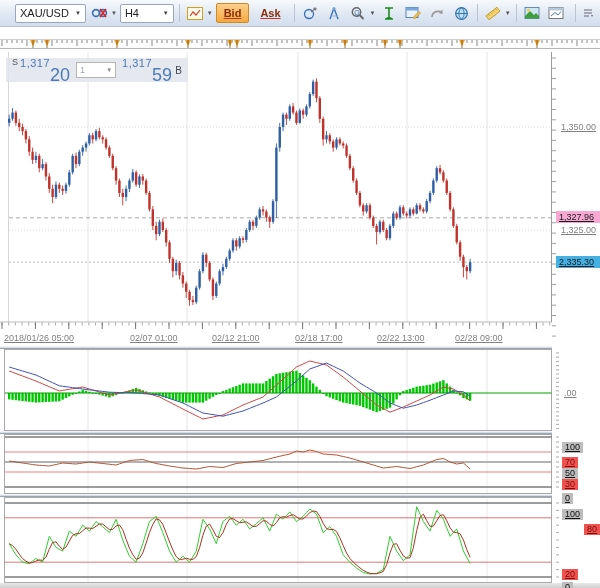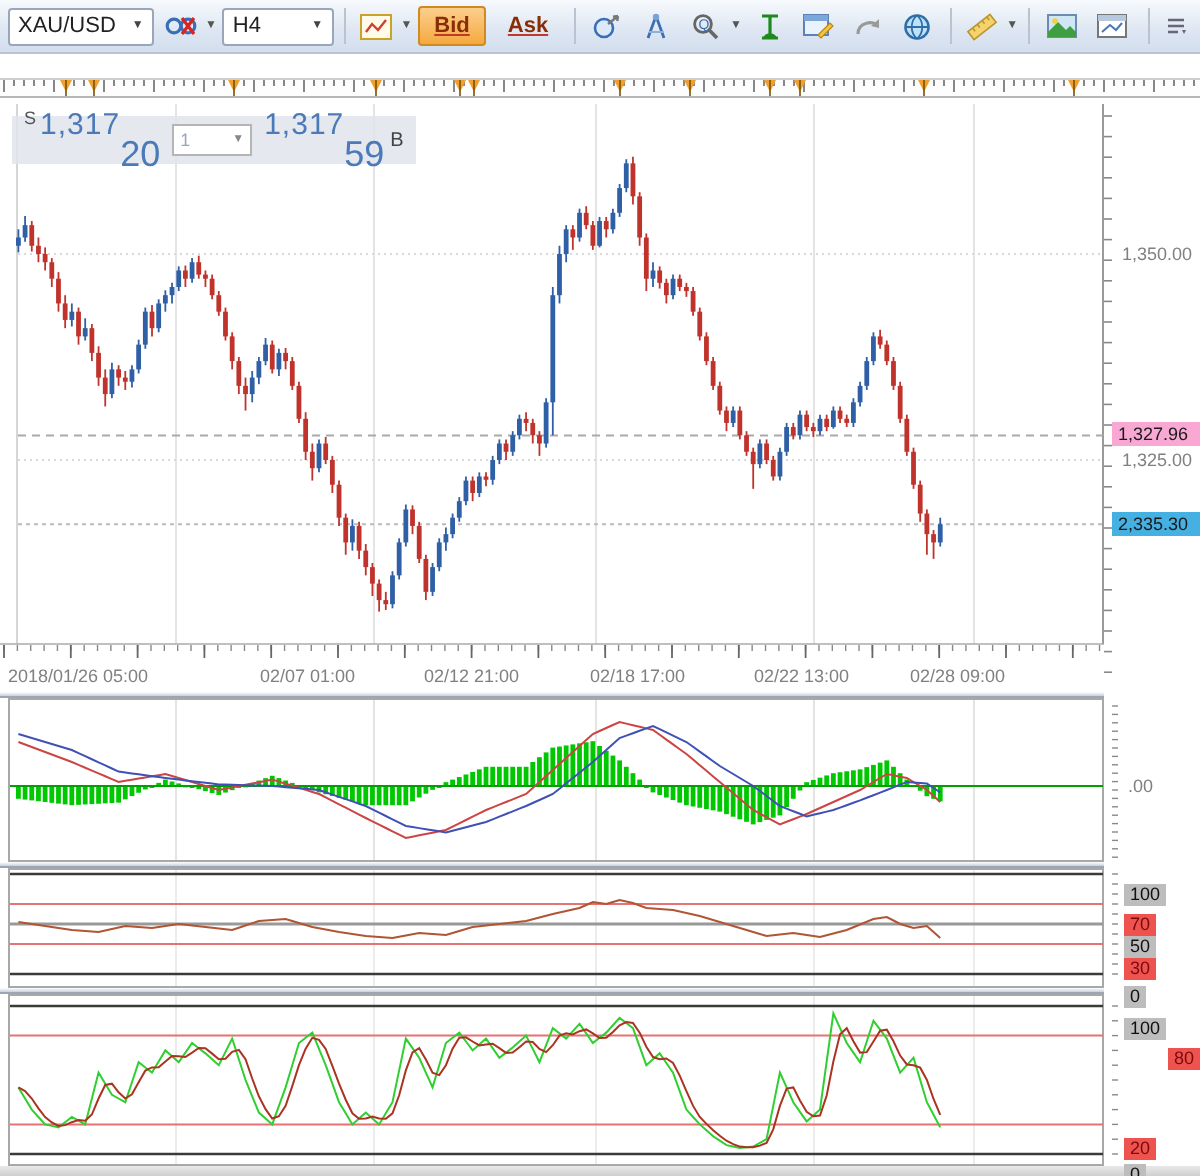--- a/index.html
+++ b/index.html
@@ -49,36 +49,36 @@
     display:flex; align-items:center; padding-left:3px; white-space:nowrap; overflow:hidden; }
   .chip { position:absolute; font-size:9px; line-height:11px; height:11px; padding:0 3px; white-space:nowrap;margin-top:12px; }
   .chip.gray { background:#bdbdbd; color:#111; }
   .chip.red  { background:#ef5350; color:#7b0b0b; }
 
   
   #quote { position:absolute; left:6px; top:58px; height:24px; display:flex; align-items:center;
     background:rgba(225,228,235,0.85); padding:0 6px; gap:6px; z-index:5; }
   .q-cell { display:flex; align-items:flex-end; cursor:pointer; }
   .q-pre { font-size:9px; color:#555; margin-right:2px; align-self:flex-start; }
-  .q-small { font-size:15px; color:#4a7ab8; letter-spacing:.5px; margin-bottom:15px; }
+  .q-small { font-size:11px; color:#4a7ab8; letter-spacing:.5px; margin-bottom:15px; }
   .q-big { font-size:18px; color:#4a7ab8; line-height:18px; }
   #vol-combo { display:flex; align-items:center; justify-content:space-between; width:40px; height:16px;
     background:#fff; border:1px solid #b5b5b5; font-size:9px; color:#9aa5c0; padding:0 3px; cursor:pointer; }
   .q-post { font-size:10px; color:#444; margin-left:3px; align-self:center; }
 
   #chart-svg { position:absolute; left:0; top:0; z-index:3; }
-  .overlay-lab { z-index:6; }
+  .overlay-lab { z-index:6;text-decoration:underline; }
 </style>
 </head>
 <body>
 
 <div id="app">
 
   <div id="toolbar">
-    <div class="tb-select" style="width:74px;justify-content:space-between;">
+    <div class="tb-select" style="width:74px;justify-content:space-between;margin-left:11px;">
       <span>XAU/USD</span>
       <span class="tb-caret">▼</span>
     </div>
     <div class="tb-btn">
       <svg width="17" height="14" viewBox="0 0 17 14">
         <circle cx="5" cy="7" r="3.4" fill="none" stroke="#3a6fb5" stroke-width="1.6"></circle>
         <circle cx="12" cy="7" r="3.4" fill="none" stroke="#3a6fb5" stroke-width="1.6"></circle>
         <path d="M8.4 7 L8.6 7" stroke="#3a6fb5" stroke-width="1.4"></path>
         <path d="M9 3 L15 11 M15 3 L9 11" stroke="#d22" stroke-width="1.6"></path>
       </svg>

